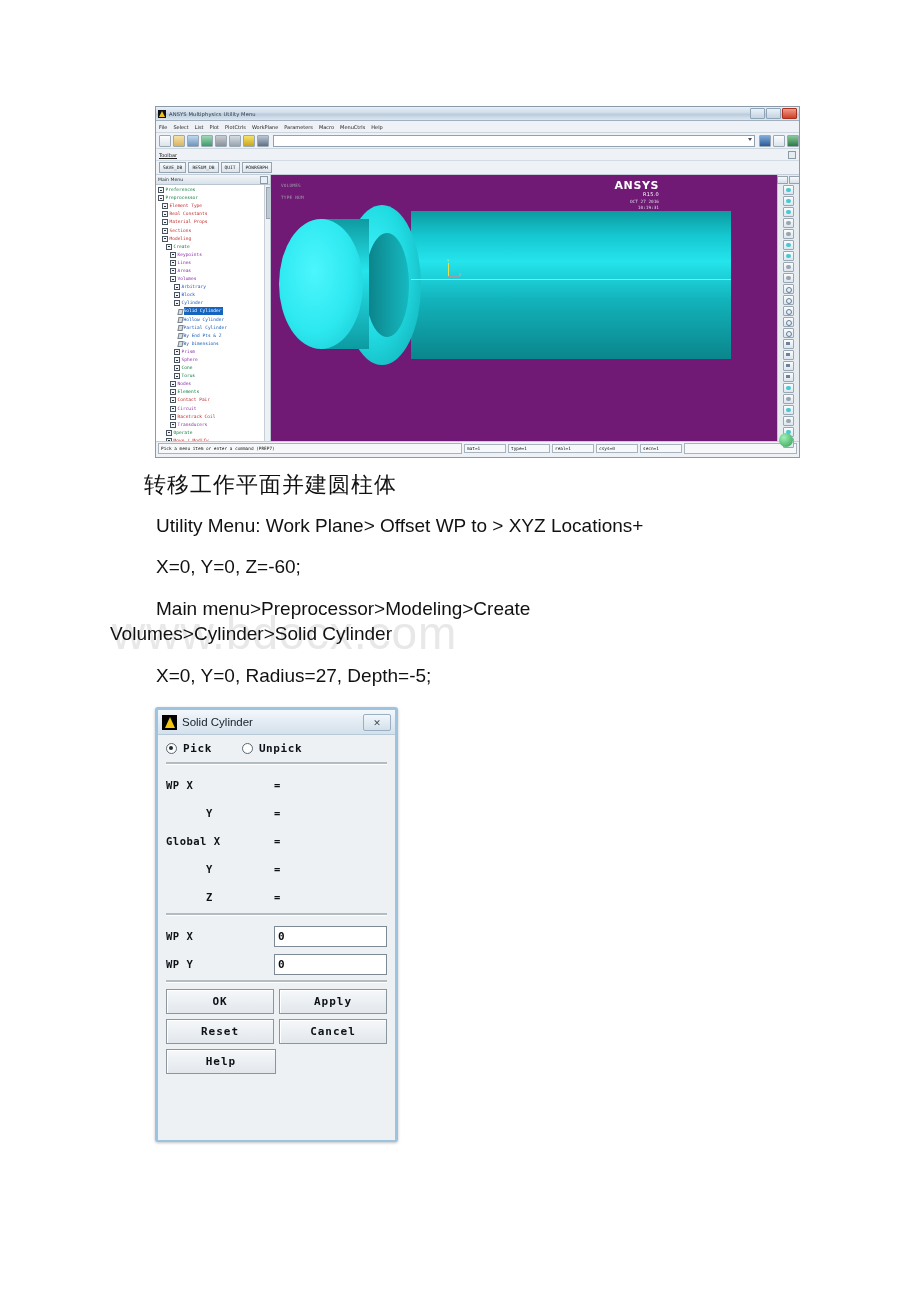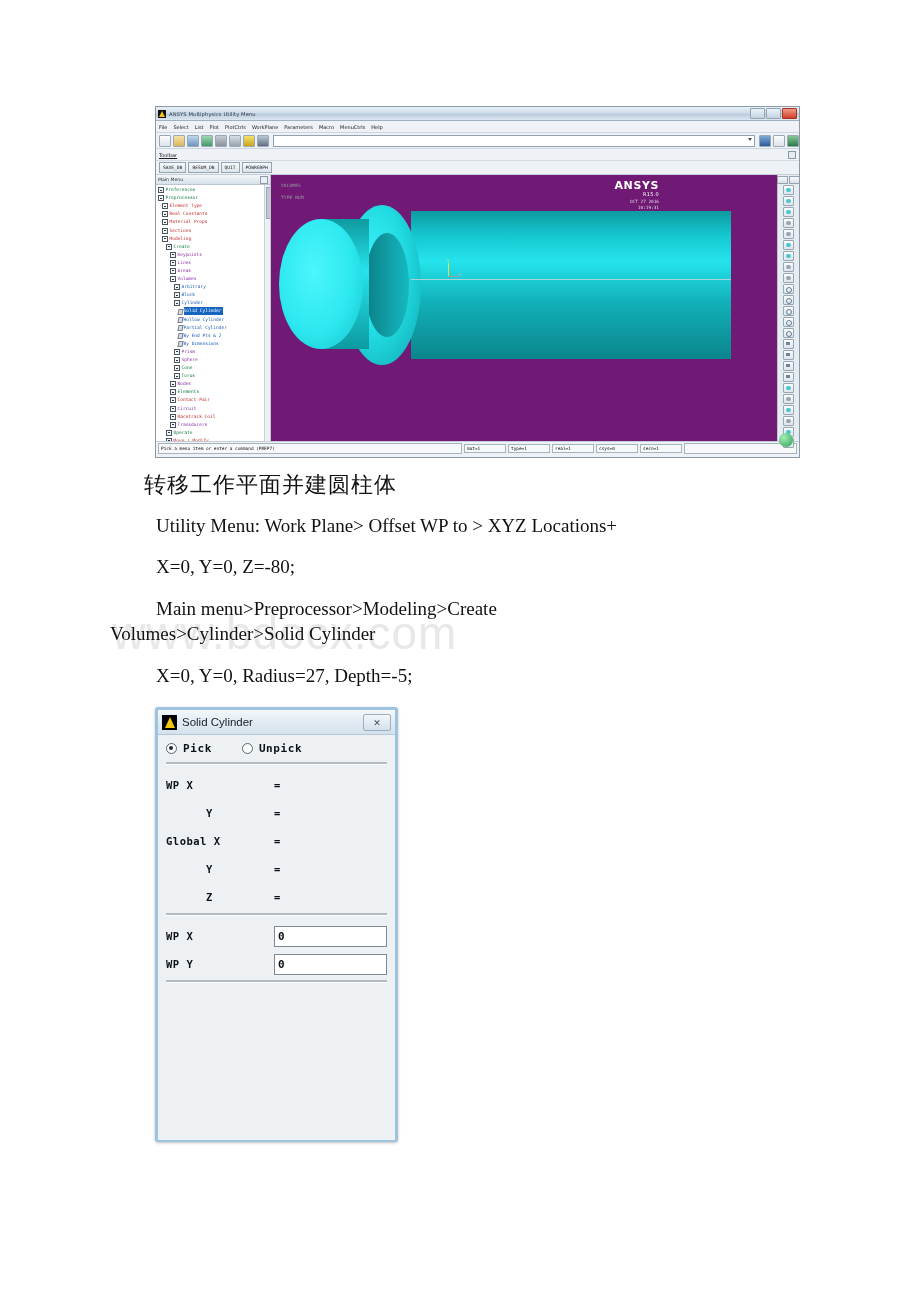--- a/index.html
+++ b/index.html
@@ -245,21 +245,21 @@
     font-size:4.4px;color:#111;display:flex;align-items:center;padding-left:2px;
     font-family:"DejaVu Sans Mono", monospace;box-sizing:border-box;
   }
   .status-rest{
     flex:1;height:9px;border:1px solid #a7b3bd;background:#f6f8fa;
   }
 
   
   .doc-line{
     position:absolute;z-index:2;color:#111111;white-space:nowrap;
-    font-family:Liberation Serif, serif;
+    font-family:Liberation Sans, sans-serif;
   }
   #line-cn{left:144px;top:470px;font-size:22px;letter-spacing:1px;}
   #line-utility{left:156px;top:515px;font-size:19px;}
   #line-xyz{left:156px;top:556px;font-size:19px;}
   #line-main1{left:156px;top:598px;font-size:19px;}
   #line-main2{left:110px;top:623px;font-size:19px;}
   #line-params{left:156px;top:665px;font-size:19px;}
 
   
   #dialog{
@@ -605,21 +605,21 @@
       <div class="status-cell">type=1</div>
       <div class="status-cell">real=1</div>
       <div class="status-cell">csys=0</div>
       <div class="status-cell">secn=1</div>
       <div class="status-rest"></div>
     </div>
 </div>
 
 <div class="doc-line" id="line-cn">转移工作平面并建圆柱体</div>
 <div class="doc-line" id="line-utility">Utility Menu: Work Plane&gt; Offset WP to &gt; XYZ Locations+</div>
-<div class="doc-line" id="line-xyz">X=0, Y=0, Z=-80;</div>
+<div class="doc-line" id="line-xyz">X=0, Y=0, Z=-60;</div>
 <div class="doc-line" id="line-main1">Main menu&gt;Preprocessor&gt;Modeling&gt;Create</div>
 <div class="doc-line" id="line-main2">Volumes&gt;Cylinder&gt;Solid Cylinder</div>
 <div class="doc-line" id="line-params">X=0, Y=0, Radius=27, Depth=-5;</div>
 
 <div id="dialog">
   <div class="dlg-title">
     <div class="dlg-logo"></div>
     <div class="dlg-title-text">Solid Cylinder</div>
     <div class="dlg-close">✕</div>
   </div>
@@ -680,14 +680,27 @@
         <div class="field-row">
           <span class="field-label">WP Y</span>
           <div class="field-box">
             <span class="field-val">0</span>
           </div>
         </div>
       </div>
 
     <div class="hr"></div>
 
+    <div class="btn-grid">
+      <div class="btn-row">
+        <div class="dbtn">OK</div>
+        <div class="dbtn">Apply</div>
+      </div>
+      <div class="btn-row">
+        <div class="dbtn">Reset</div>
+        <div class="dbtn">Cancel</div>
+      </div>
+      <div class="btn-row">
+        <div class="dbtn">Help</div>
+      </div>
+    </div>
   </div>
 </div>
 
 </body></html>

